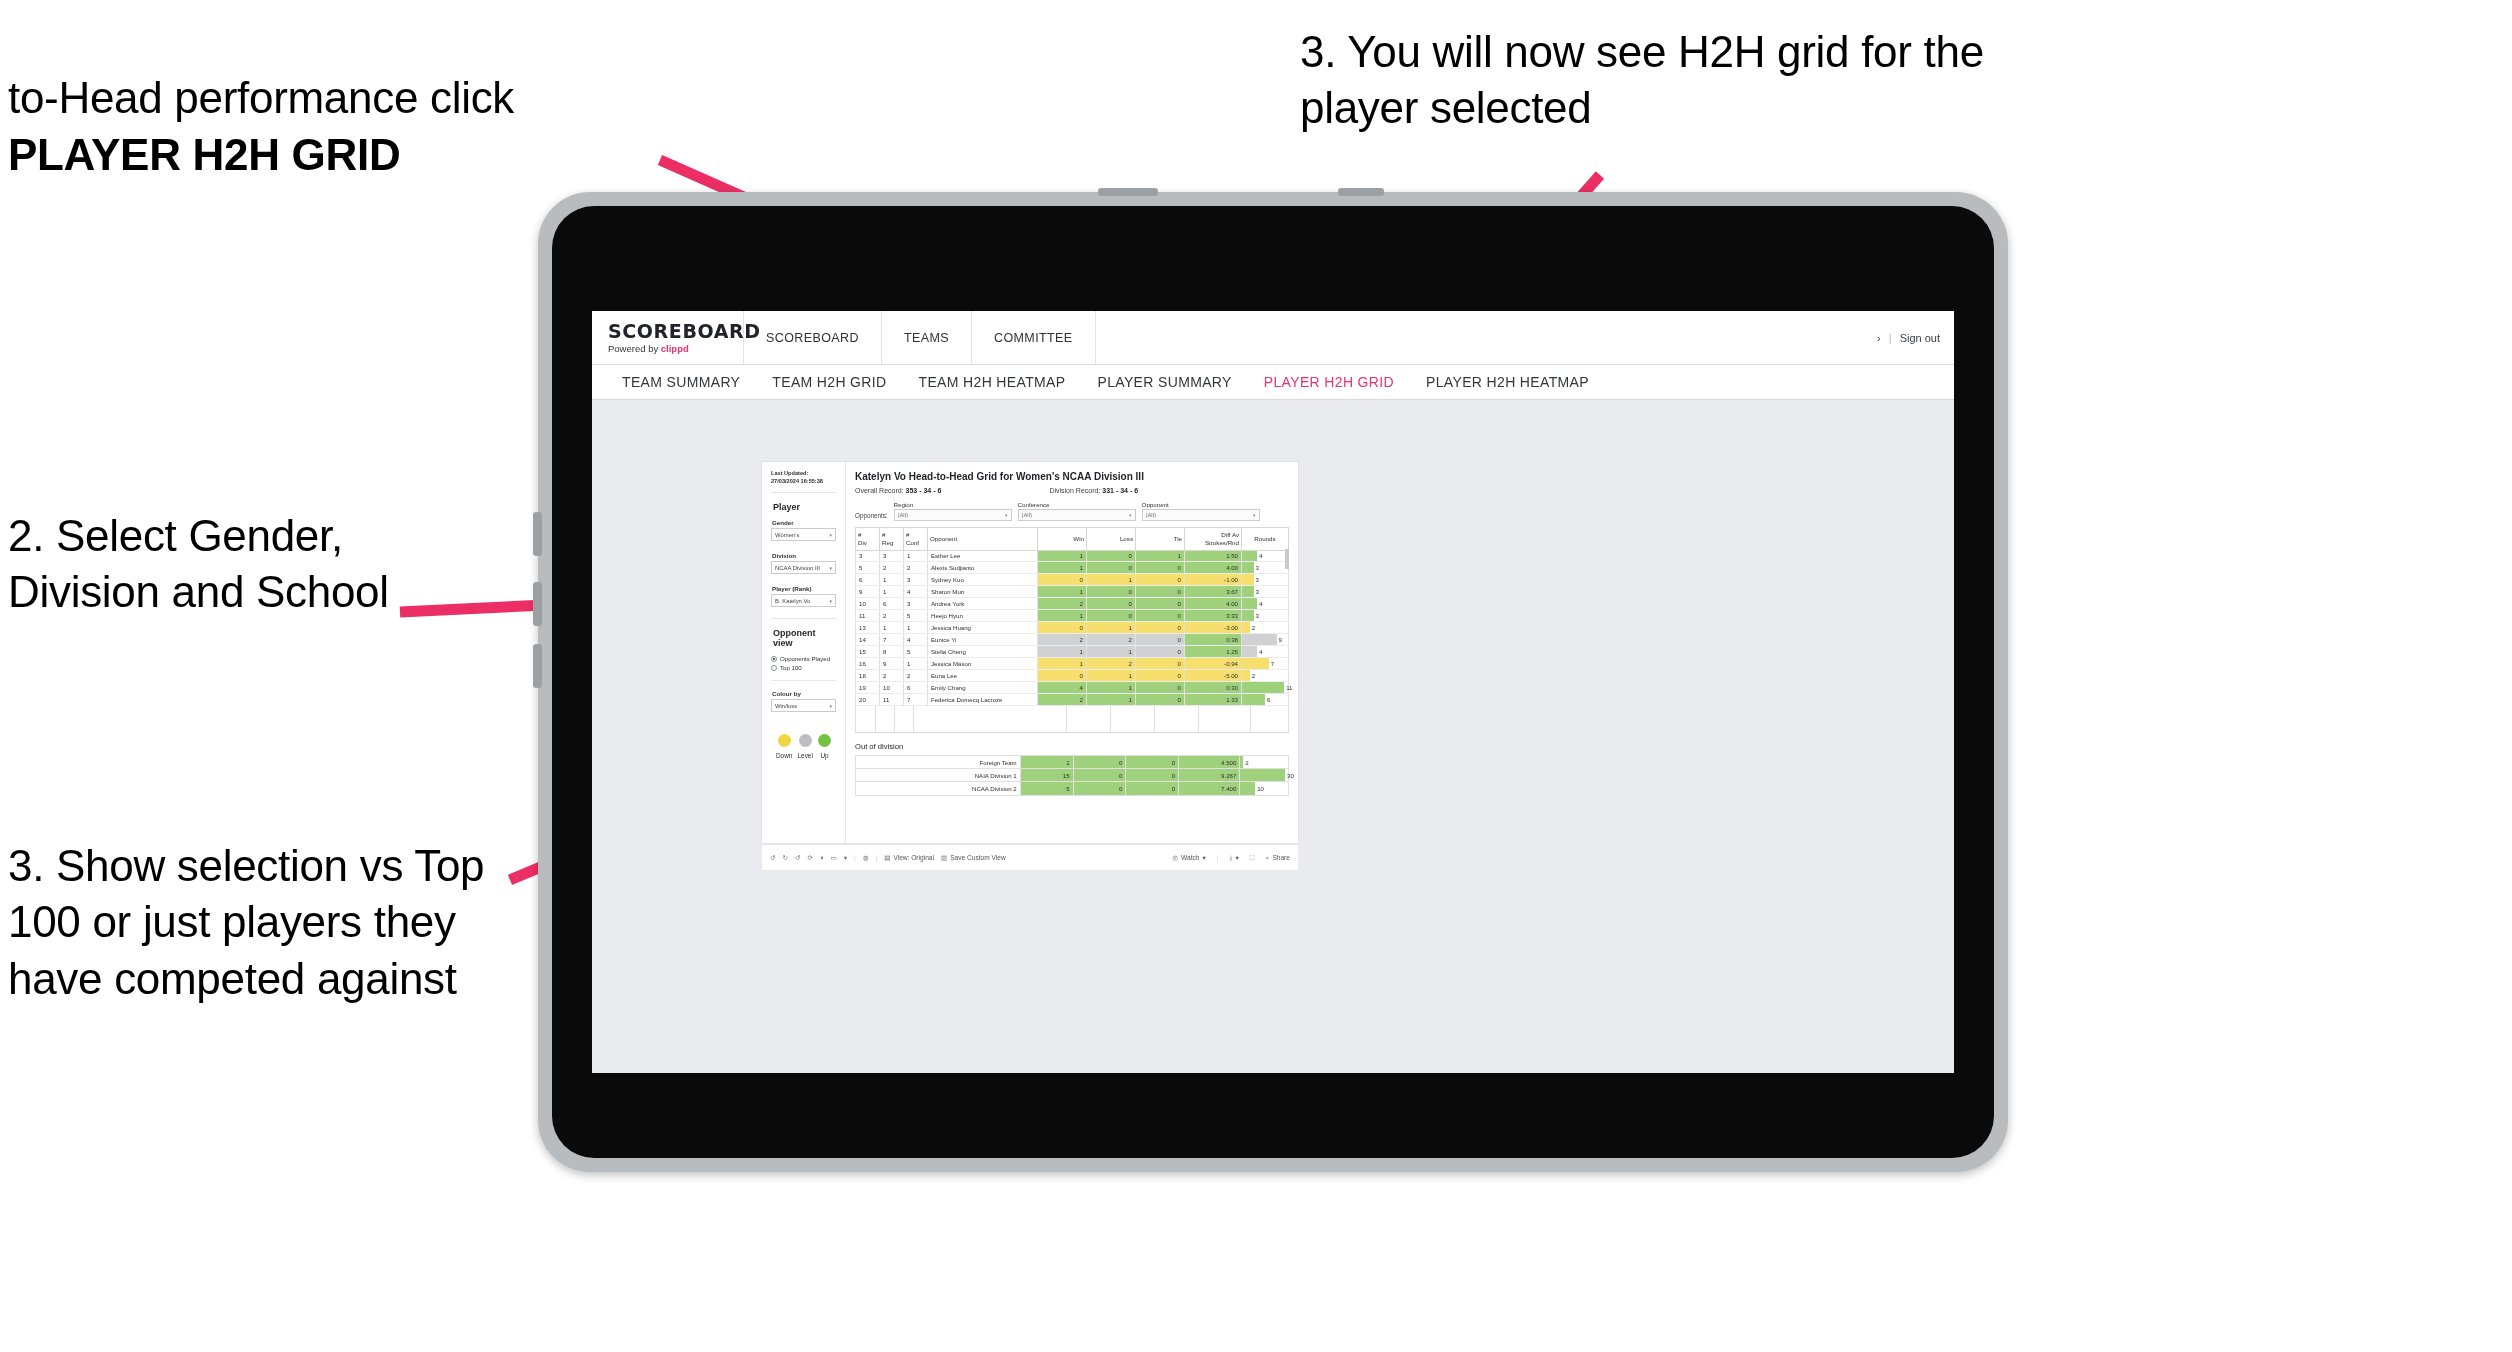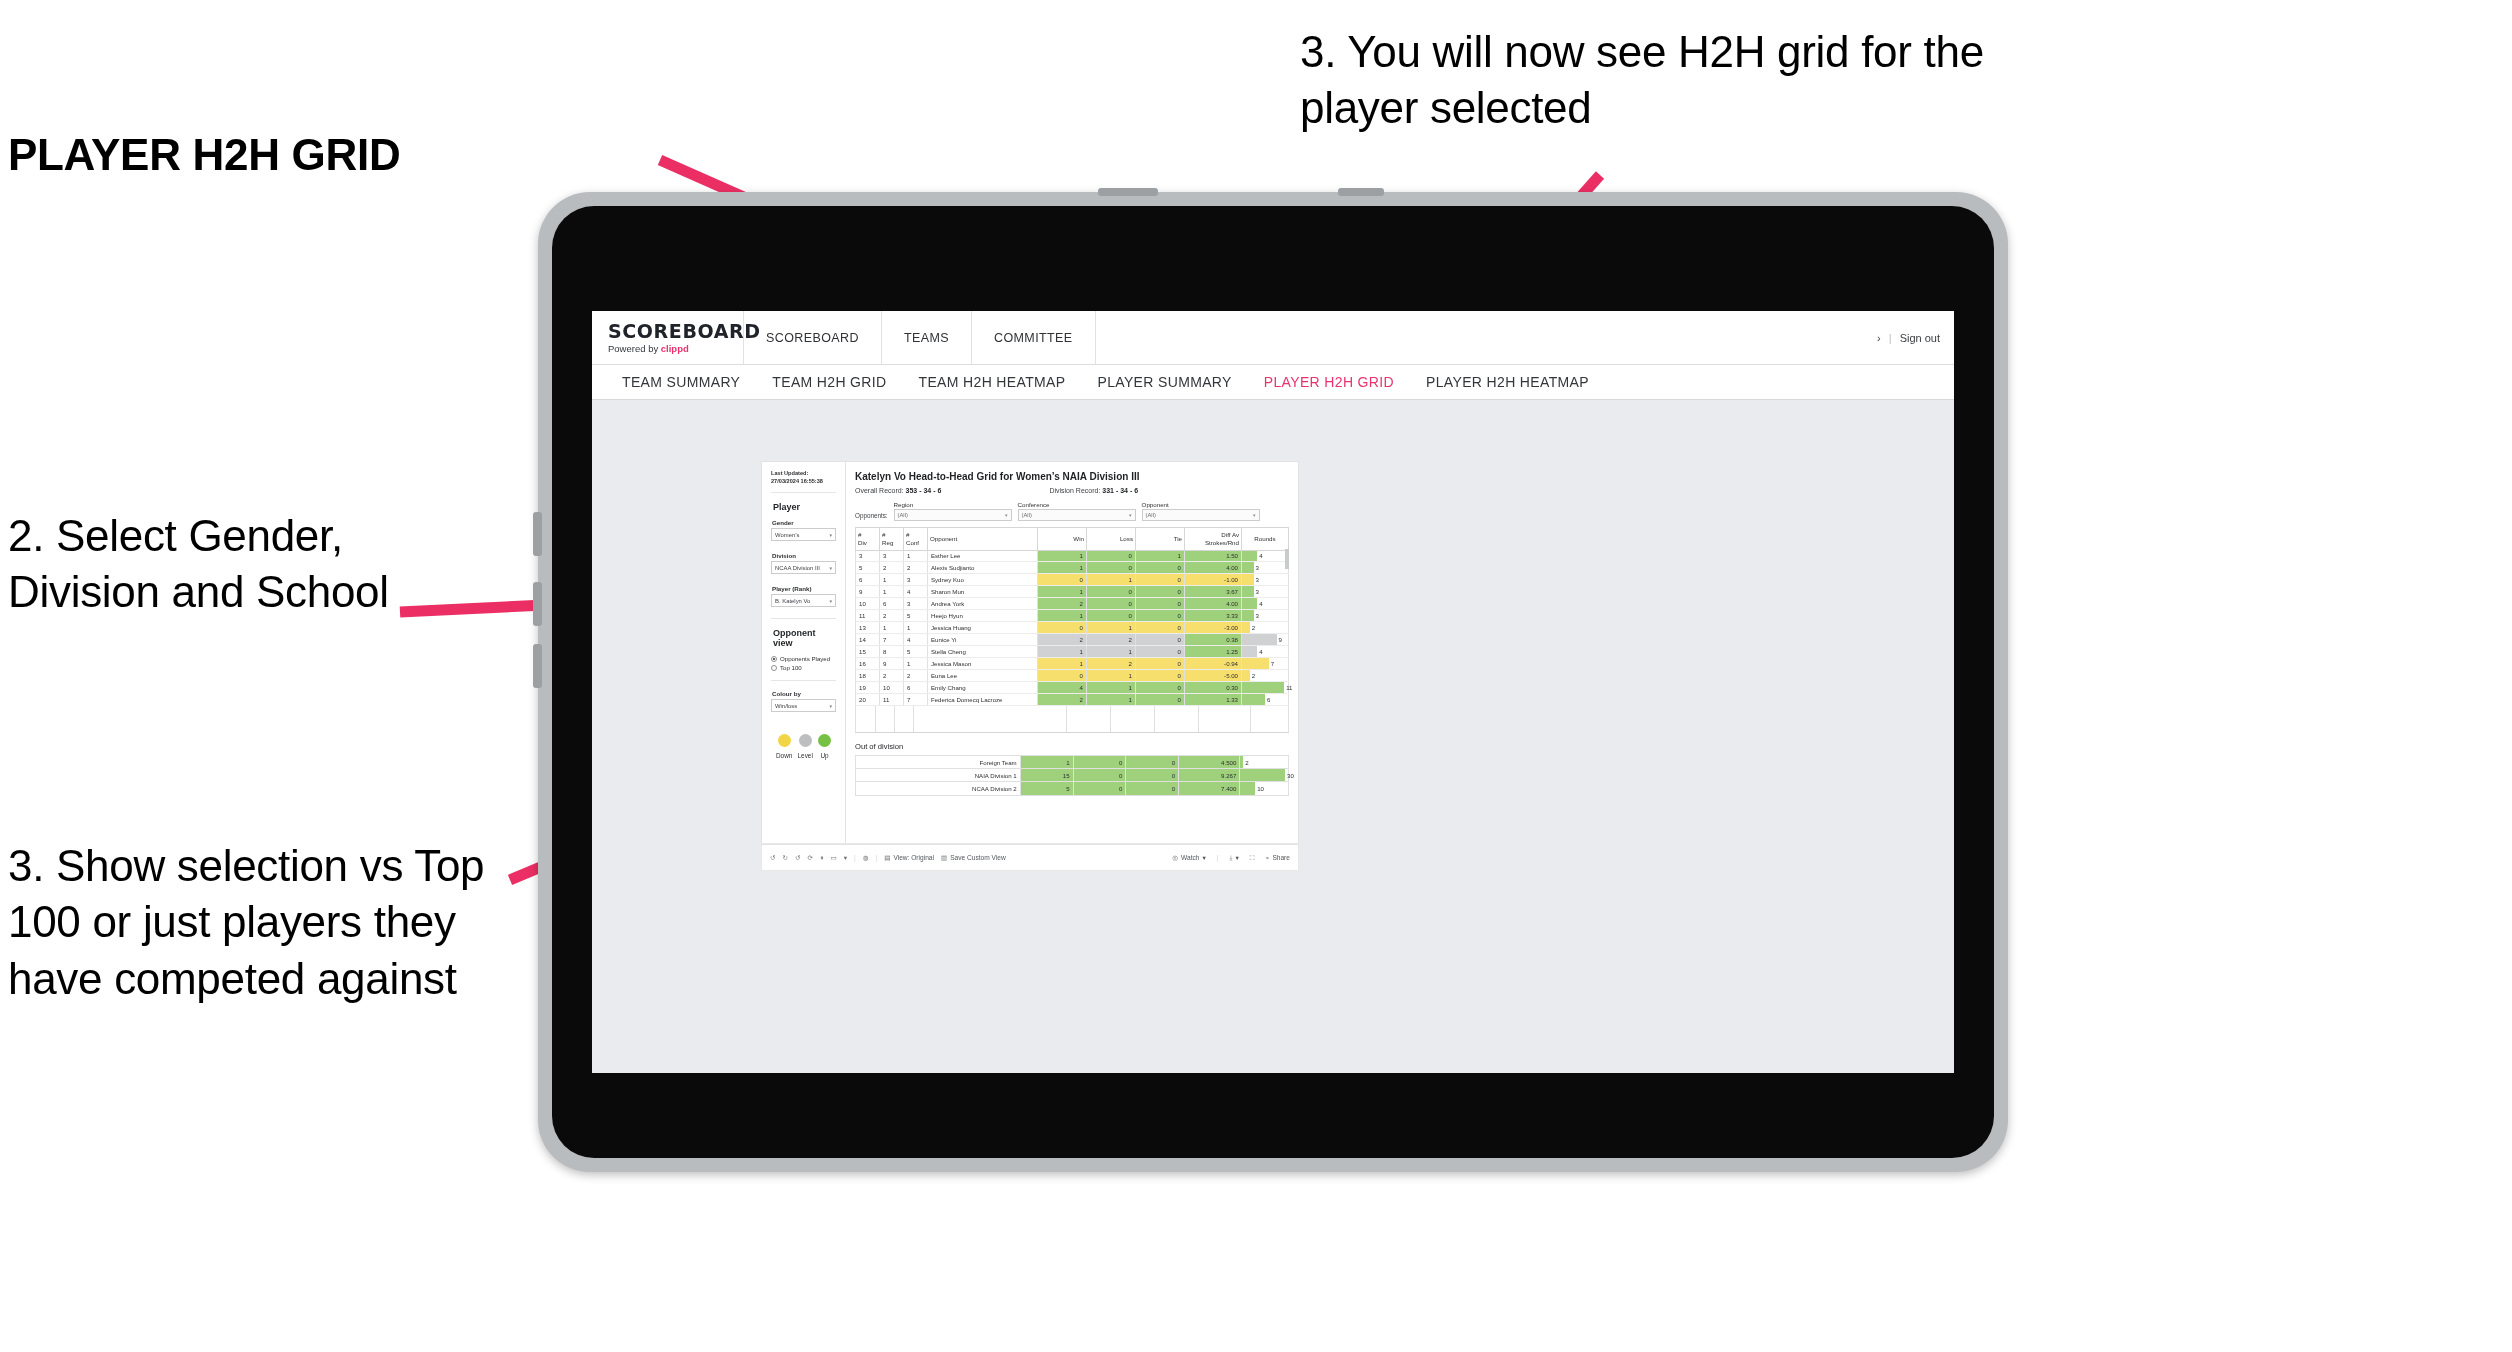--- a/index.html
+++ b/index.html
@@ -407,21 +407,21 @@
 
   <line x1="1600" y1="175" x2="1400" y2="400" stroke="#eb2f64" stroke-width="11" marker-end="url(#ah)"></line>
 
   <line x1="400" y1="612" x2="820" y2="592" stroke="#eb2f64" stroke-width="11" marker-end="url(#ah)"></line>
 
   <line x1="510" y1="880" x2="815" y2="752" stroke="#eb2f64" stroke-width="11" marker-end="url(#ah)"></line>
 </svg>
 
 <div class="annot" id="annot-1">
   <br>
-  <br>
+  <span>to-Head performance click</span><br>
   <b>PLAYER H2H GRID</b>
 </div>
 <div class="annot" id="annot-2">2. Select Gender, Division and School</div>
 <div class="annot" id="annot-3">3. Show selection vs Top 100 or just players they have competed against</div>
 <div class="annot" id="annot-4">3. You will now see H2H grid for the player selected</div>
 
 <div id="tablet">
   <div class="tab-btn" id="btn-power"></div>
   <div class="tab-btn" id="btn-mic"></div>
   <div class="tab-btn" id="btn-vol1"></div>
@@ -512,21 +512,21 @@
                 <div class="legend-lbl">Level</div>
               </div>
               <div class="legend-col">
                 <div class="legend-dot" id="dot-up" style="background: rgb(118, 192, 67);"></div>
                 <div class="legend-lbl">Up</div>
               </div>
             </div>
           </div>
 
           <div id="main">
-            <div id="viz-title">Katelyn Vo Head-to-Head Grid for Women’s NAIA Division III</div>
+            <div id="viz-title">Katelyn Vo Head-to-Head Grid for Women’s NCAA Division III</div>
             <div id="records">
               <div>
                 <span>Overall Record: </span><b>353 - 34 - 6</b>
               </div>
               <div class="rec2">
                 <span>Division Record: </span><b>331 - 34 - 6</b>
               </div>
             </div>
 
             <div id="opp-filters">

